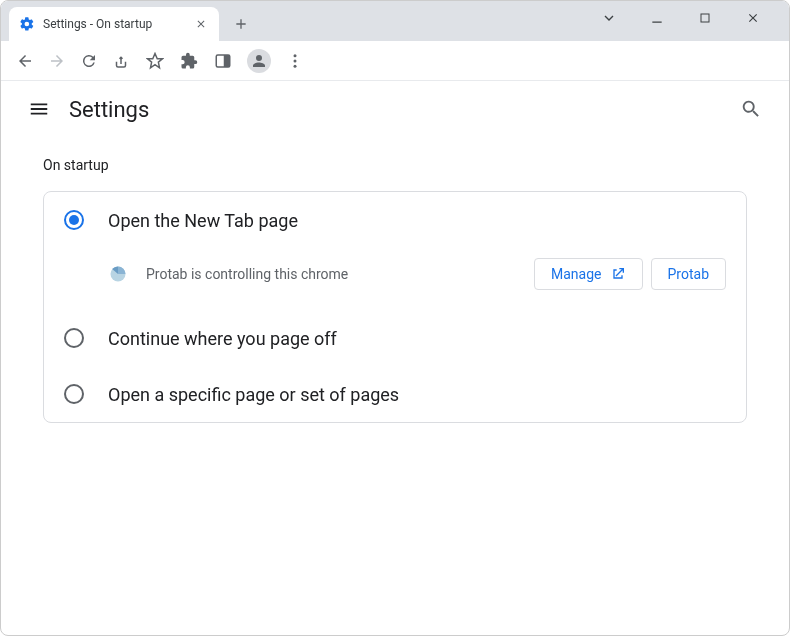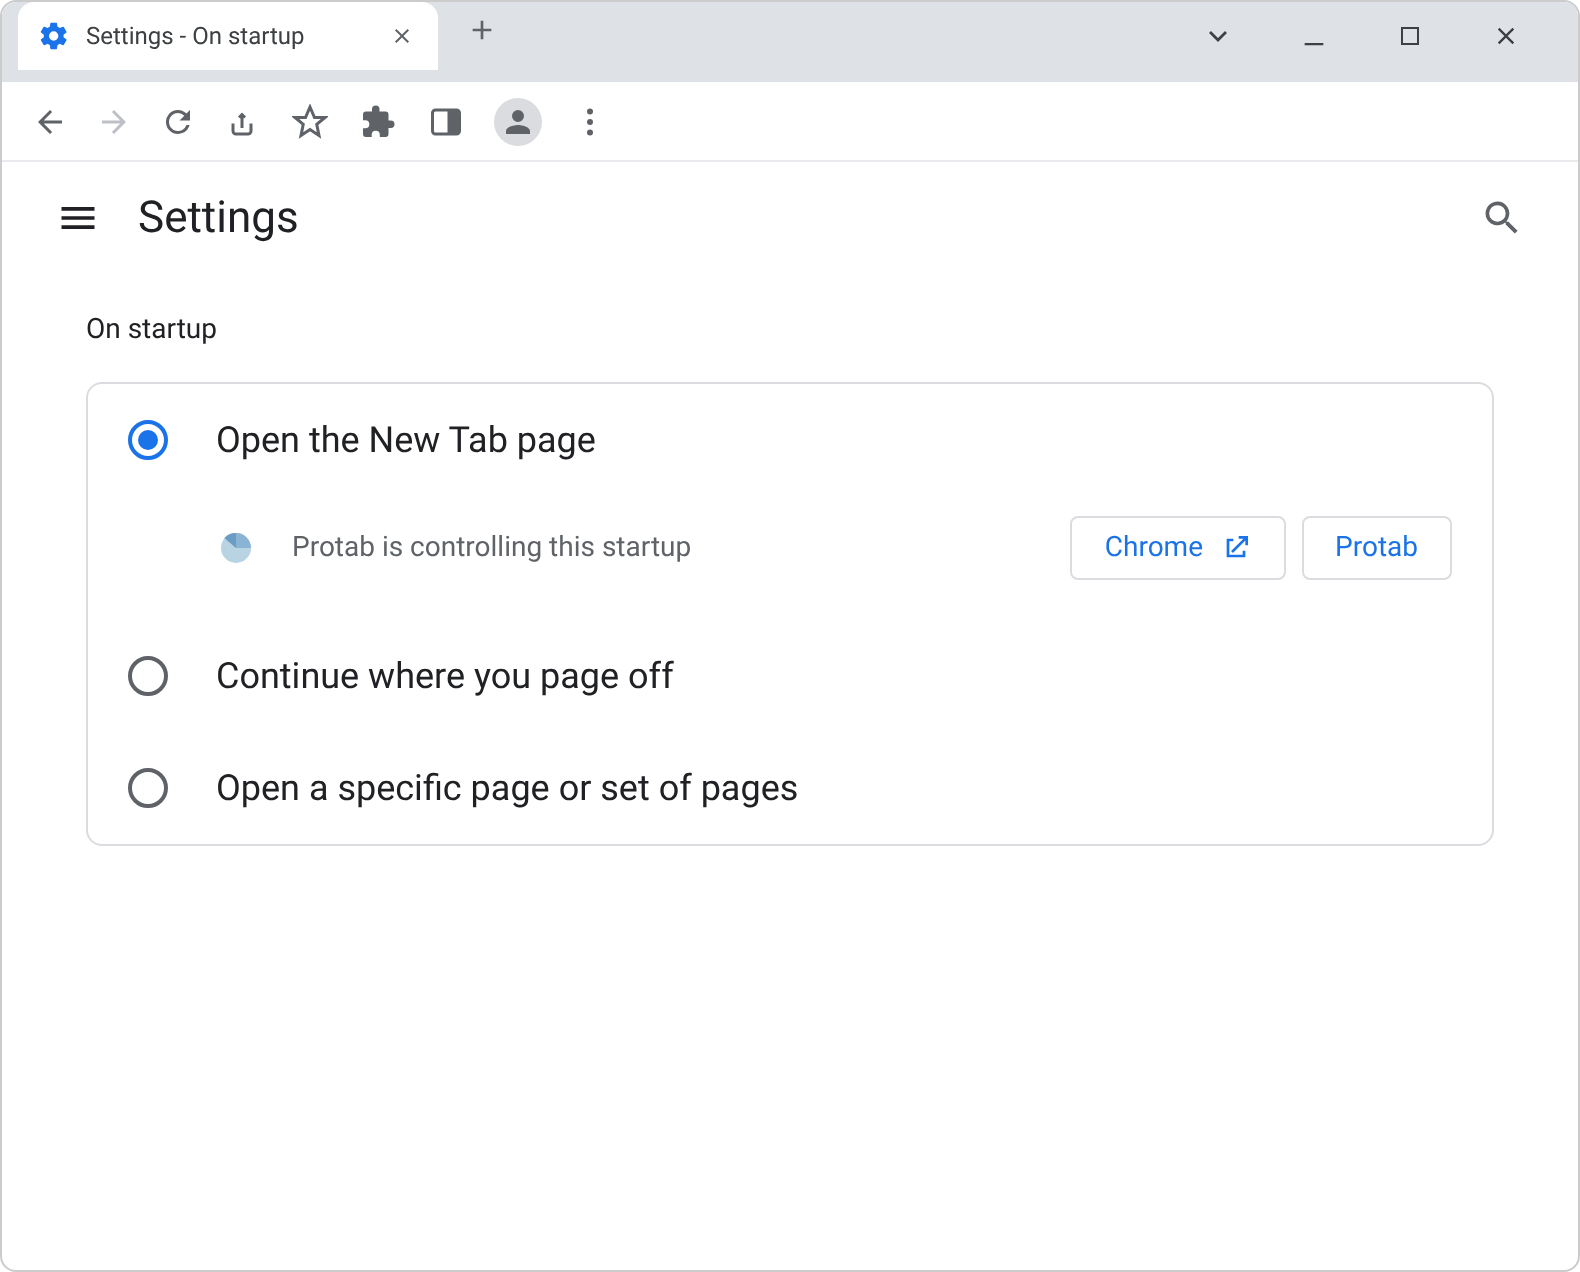--- a/index.html
+++ b/index.html
@@ -1,19 +1,19 @@
 <!DOCTYPE html>
 <html><head>
 <meta charset="utf-8">
 <style>
 * { margin: 0; padding: 0; box-sizing: border-box; font-family: 'Segoe UI', Roboto, Arial, sans-serif; }
 body { width: 790px; height: 636px; background: #fff; overflow: hidden; position: relative; border: 1px solid #ccc; border-radius: 8px; }
 
 
-.titlebar { height: 40px; background: #dee1e6; display: flex; align-items: flex-start; }
+.titlebar { height: 40px; background: #dee1e6; display: flex; align-items: flex-end; }
 .tab { background: #fff; height: 34px; margin-left: 8px; border-radius: 8px 8px 0 0; display: flex; align-items: center; padding: 0 10px; min-width: 210px; position: relative; }
 .tab-icon { width: 16px; height: 16px; margin-right: 8px; display: flex; align-items: center; justify-content: center; }
 .tab-title { font-size: 12px; color: #3c4043; flex: 1; }
 .tab-close { width: 16px; height: 16px; display: flex; align-items: center; justify-content: center; color: #5f6368; cursor: pointer; }
 .new-tab { width: 28px; height: 28px; display: flex; align-items: center; justify-content: center; color: #5f6368; margin-left: 8px; margin-bottom: 3px; cursor: pointer; }
 .win-controls { margin-left: auto; display: flex; align-items: center; height: 100%; padding-right: 8px; gap: 24px; padding-bottom: 6px; margin-right: 16px;}
 .win-btn { width: 24px; height: 24px; display: flex; align-items: center; justify-content: center; color: #3c4043; cursor: pointer; }
 
 
 .addressbar { height: 40px; background: #fff; display: flex; align-items: center; padding: 0 8px; border-bottom: 1px solid #e8eaed; }
@@ -174,23 +174,23 @@
     </div>
 
     <div class="ext-row">
       <span class="ext-icon">
         <svg width="20" height="20" viewBox="0 0 24 24">
               <circle cx="12" cy="12" r="9" fill="#b8d4e3"></circle>
               <path fill="#8ab4d4" d="M12 3a9 9 0 019 9h-9z"></path>
               <path fill="#6a9cc4" d="M12 3v9L5 6a9 9 0 017-3z"></path>
             </svg>
       </span>
-      <span class="ext-text">Protab is controlling this startup</span>
+      <span class="ext-text">Protab is controlling this chrome</span>
       <button class="btn-outline">
-        <span>Chrome</span>
+        <span>Manage</span>
         <svg width="16" height="16" viewBox="0 0 24 24">
               <path fill="#1a73e8" d="M14 3h7v7h-2V6.41l-9.29 9.3-1.42-1.42 9.3-9.29H14zM5 5h5v2H7v10h10v-3h2v5H5z"></path>
             </svg>
       </button>
       <button class="btn-outline">
         <span>Protab</span>
       </button>
     </div>
 
     <div class="option-row">

